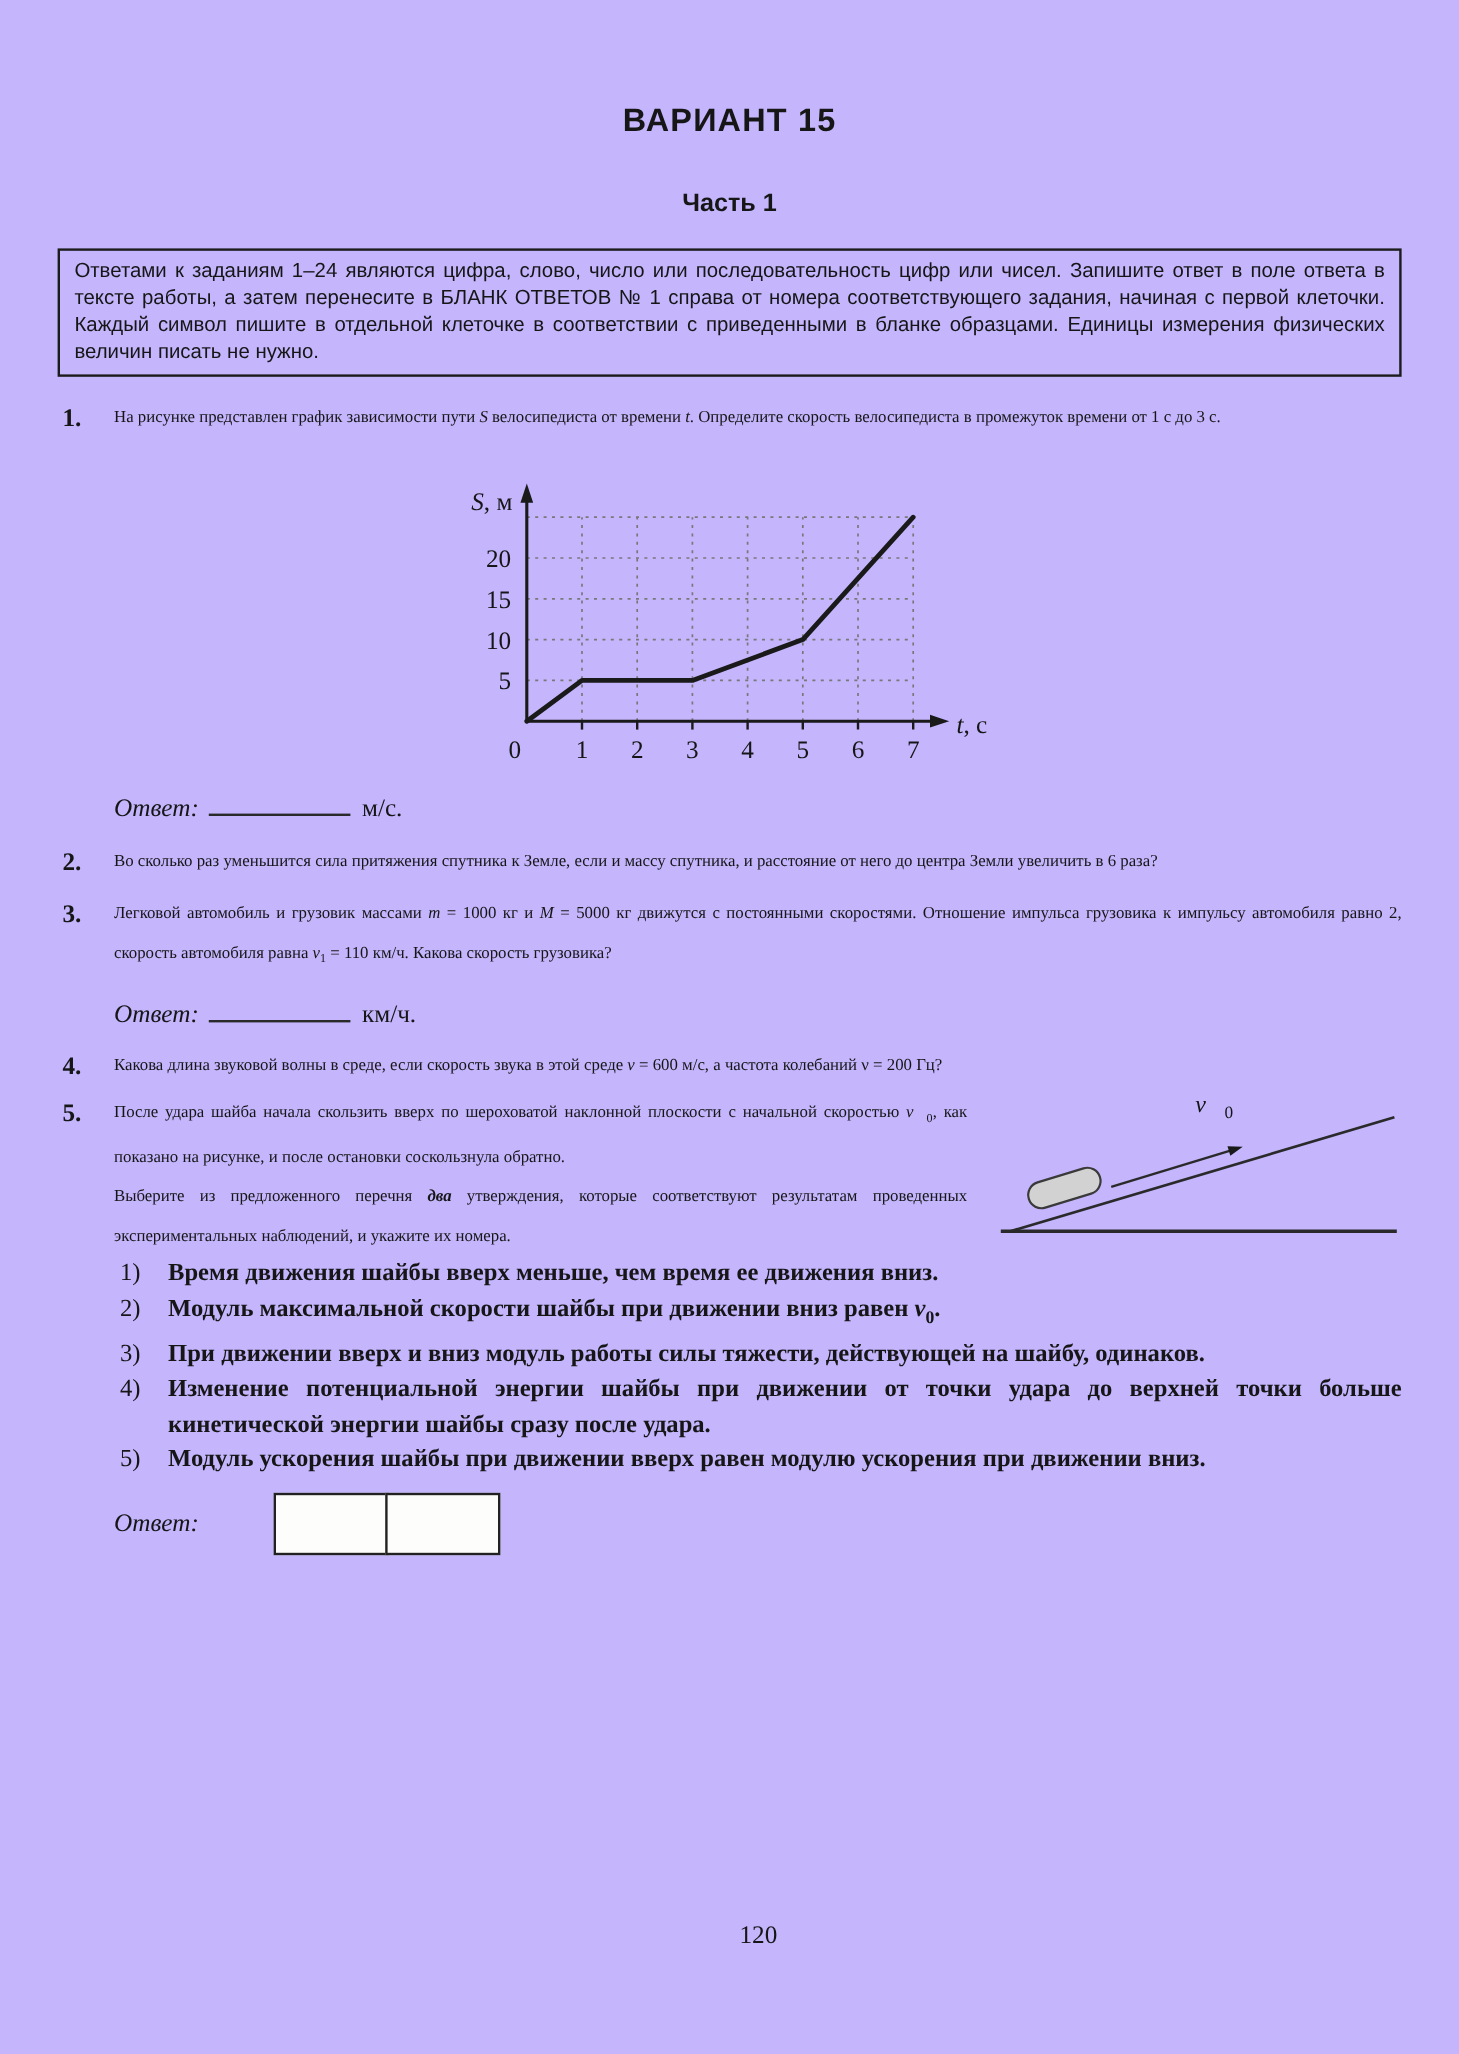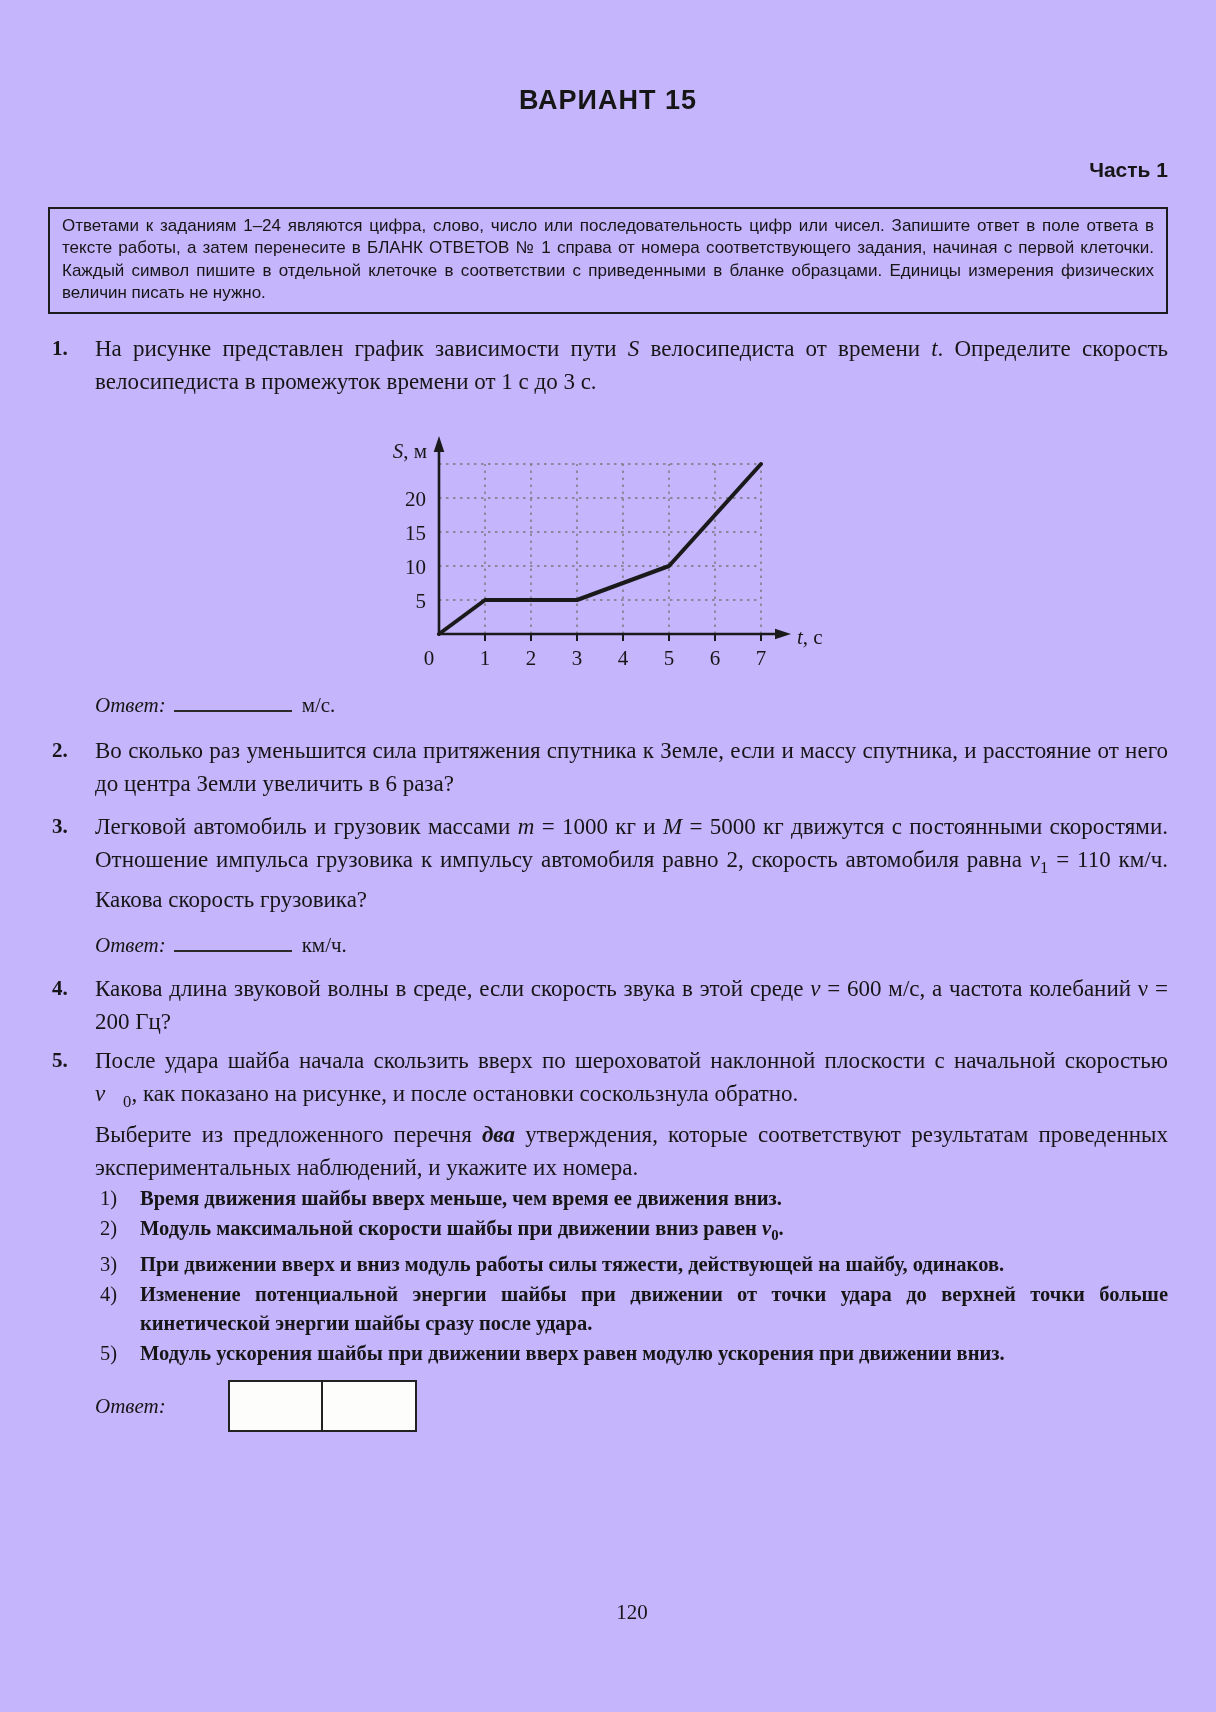--- a/index.html
+++ b/index.html
@@ -14,39 +14,39 @@
   }
   .content{padding:0 48px;}
   h1.variant{
     margin:86px 0 0 0;
     text-align:center;
     font:bold 27px/1.1 "Liberation Sans","DejaVu Sans",sans-serif;
     letter-spacing:1px;
   }
   h2.part{
     margin:42px 0 0 0;
-    text-align:right;
+    text-align:center;
     font:bold 21px/1.1 "Liberation Sans","DejaVu Sans",sans-serif;
   }
   .instr{
     margin-top:26px;
     border:2.5px solid #1c1c1c;
     padding:6px 12px 7px 12px;
     font:17px/22.5px "Liberation Sans","DejaVu Sans",sans-serif;
     text-align:justify;
   }
   
   .q{position:relative;}
   .qnum{
     position:absolute;left:4px;top:0;
     width:40px;font-weight:bold;font-size:21px;line-height:33px;
   }
   .qbody{margin-left:47px;}
   .qtext{
-    margin:0;font-size:23px;line-height:33px;text-align:justify;
+    margin:0;font-size:14px;line-height:33px;text-align:justify;
   }
   .q1{margin-top:18px;}
   .q2{margin-top:12px;}
   .q3{margin-top:10px;}
   .q4{margin-top:10px;}
   .q5{margin-top:6px;}
   .q5 .qtext{line-height:33px;}
   
   .answer{margin:12px 0 0 0;font-size:21px;line-height:33px;}
   .alabel{font-style:italic;}
@@ -177,20 +177,32 @@
     <section class="q q4">
       <span class="qnum">4.</span>
       <div class="qbody">
         <p class="qtext">Какова длина звуковой волны в среде, если скорость звука в этой среде <i>v</i> = 600 м/с, а частота колебаний ν = 200 Гц?</p>
       </div>
     </section>
 
     <section class="q q5">
       <span class="qnum">5.</span>
       <div class="qbody">
+        <div class="figure">
+          <svg width="340" height="128" viewBox="0 0 340 128">
+            <line class="fg" x1="6" y1="115" x2="336" y2="115"></line>
+            <line class="fi" x1="14" y1="115" x2="334" y2="20"></line>
+            <g transform="rotate(-17 59 79)">
+              <rect class="puck" x="28" y="68" width="62" height="22" rx="11"></rect>
+            </g>
+            <line class="farr" x1="98" y1="78" x2="200" y2="47"></line>
+            <polygon class="ahead" points="207.6,44.7 197.3,52.2 194.9,44.2"></polygon>
+          </svg>
+          <span class="figlabel"><i>v⃗</i><sub>0</sub></span>
+        </div>
         <p class="qtext">После удара шайба начала скользить вверх по шероховатой наклонной плоскости с начальной скоростью <i>v⃗</i><sub>0</sub>, как показано на рисунке, и после остановки соскользнула обратно.<br>Выберите из предложенного перечня <b><i>два</i></b> утверждения, которые соответствуют результатам проведенных экспериментальных наблюдений, и укажите их номера.</p>
         <div class="stmts">
           <div class="stmt">
             <span class="snum">1)</span>
             <p class="stext">Время движения шайбы вверх меньше, чем время ее движения вниз.</p>
           </div>
           <div class="stmt">
             <span class="snum">2)</span>
             <p class="stext">Модуль максимальной скорости шайбы при движении вниз равен <i>v</i><sub>0</sub>.</p>
           </div>

